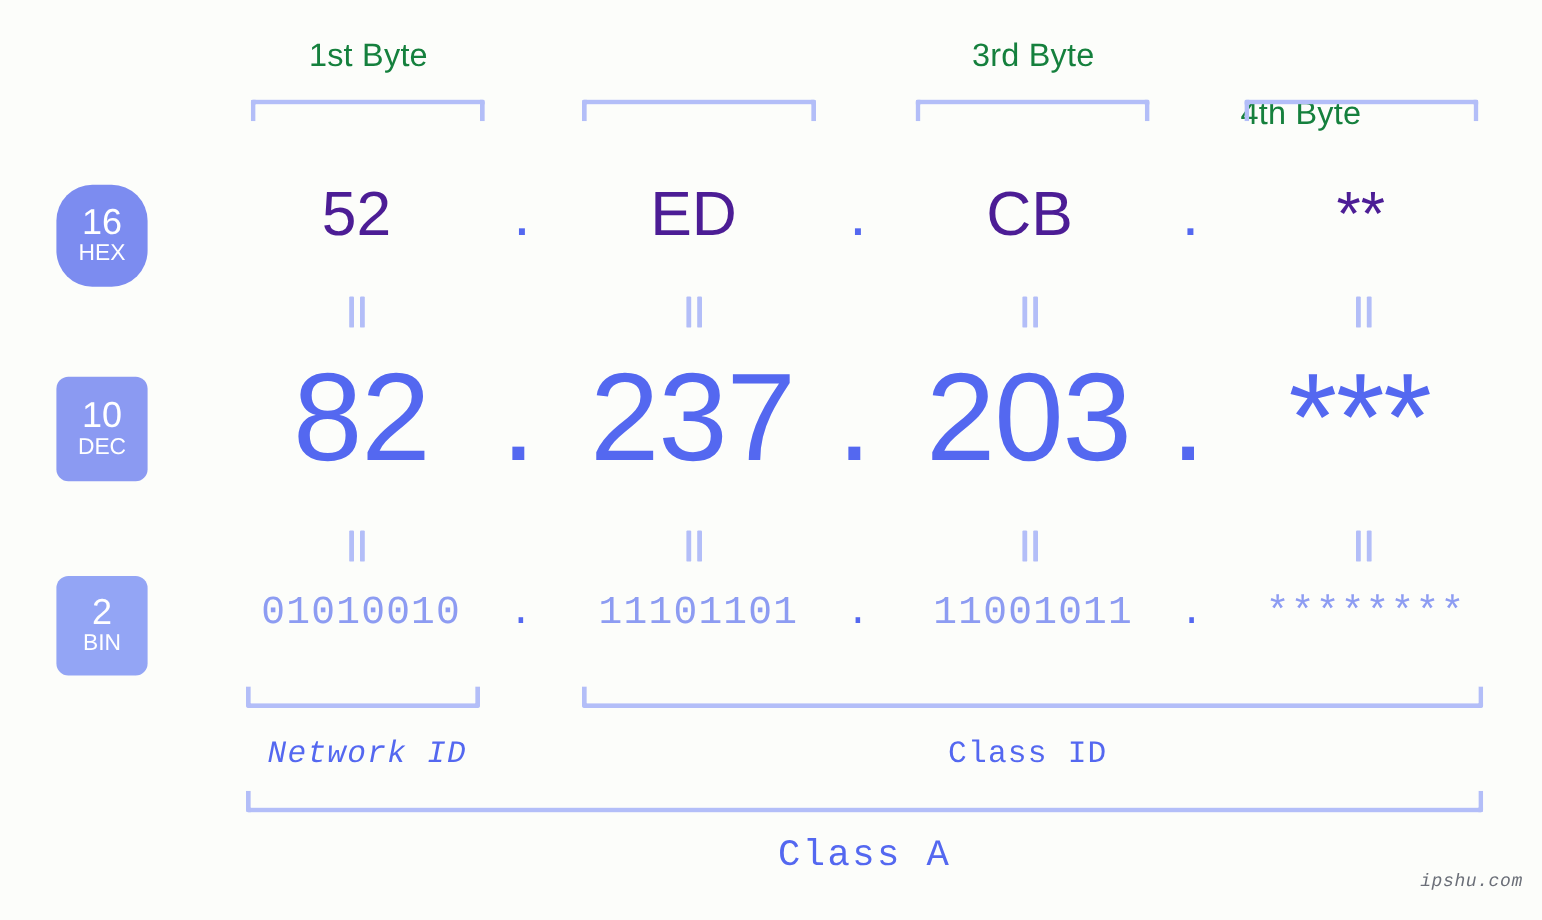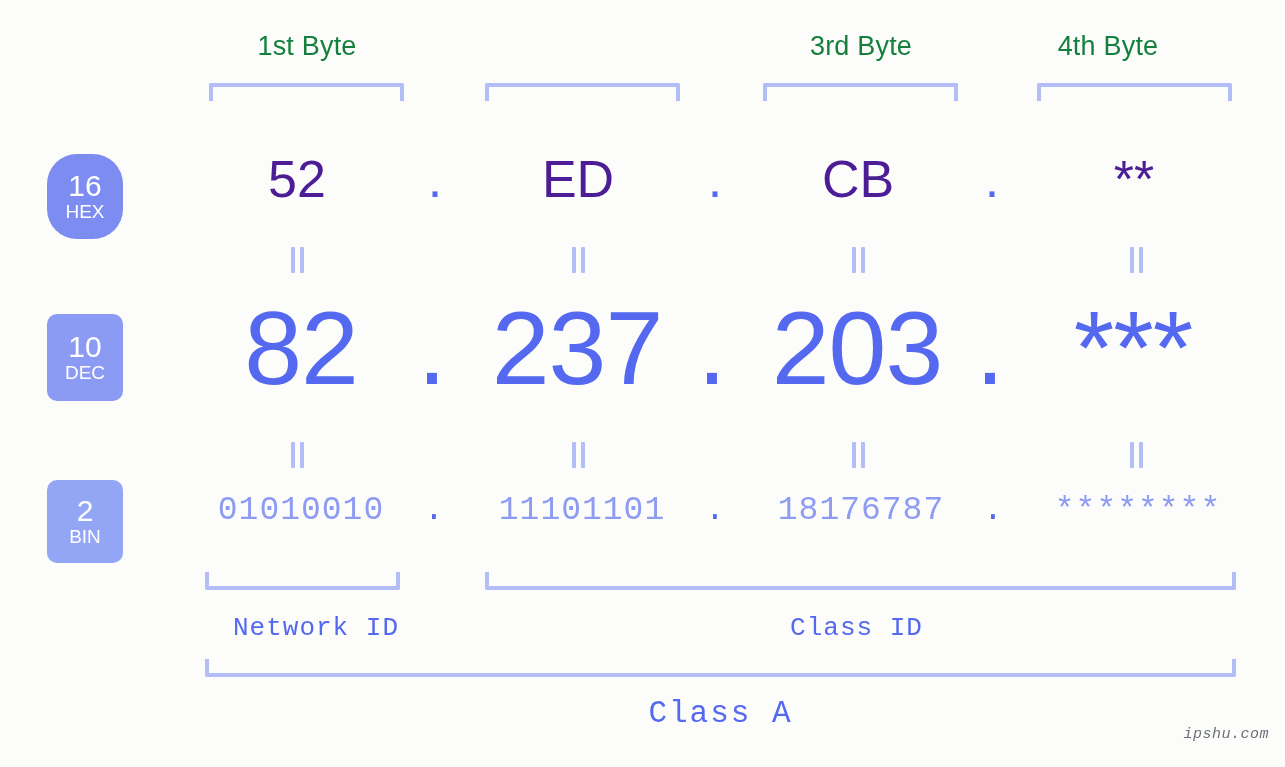--- a/index.html
+++ b/index.html
@@ -177,21 +177,21 @@
     font-style: italic;
   }
 </style>
 </head>
 <body>
 
 <div class="stage">
 
   <div class="byte-label" style="left:209px; width:196px;">1st Byte</div>
   <div class="byte-label" style="left:763px; width:196px;">3rd Byte</div>
-  <div class="byte-label" style="left:1010px; width:196px;">4th Byte</div>
+  <div class="byte-label" style="left:986px; width:196px;margin-top:48px;">4th Byte</div>
 
   <div class="bracket bracket-down" style="left:209px; top:83px; width:187px;"></div>
   <div class="bracket bracket-down" style="left:485px; top:83px; width:187px;"></div>
   <div class="bracket bracket-down" style="left:763px; top:83px; width:187px;"></div>
   <div class="bracket bracket-down" style="left:1037px; top:83px; width:187px;"></div>
 
   <div class="badge" style="top:154px; height:85px; background:#7c8cf0;border-radius:30px;">
     <div class="num">16</div>
     <div class="nm">HEX</div>
   </div>
@@ -256,29 +256,29 @@
   <div class="eq" style="left:1127px; top:442px;">
       <span></span>
       <span></span>
     </div>
 
   <div class="bin-row">
     <div class="cell" style="left:203px; width:196px;">01010010</div>
     <div class="dot" style="left:404px; width:60px;">.</div>
     <div class="cell" style="left:484px; width:196px;">11101101</div>
     <div class="dot" style="left:685px; width:60px;">.</div>
-    <div class="cell" style="left:763px; width:196px;">18176787</div>
+    <div class="cell" style="left:763px; width:196px;">11001011</div>
     <div class="dot" style="left:963px; width:60px;">.</div>
     <div class="cell" style="left:1040px; width:196px;">********</div>
   </div>
 
   <div class="bracket bracket-up" style="left:205px; top:572px; width:187px;"></div>
   <div class="bracket bracket-up" style="left:485px; top:572px; width:743px;"></div>
 
-  <div class="sec-label" style="left:218px; top:613px; width:196px;">Network ID</div>
+  <div class="sec-label" style="left:208px; top:613px; width:196px;font-style:italic;">Network ID</div>
   <div class="sec-label" style="left:485px; top:613px; width:743px;">Class ID</div>
 
   <div class="bracket bracket-up" style="left:205px; top:659px; width:1023px;"></div>
   <div class="class-label" style="left:205px; top:696px; width:1031px;">Class A</div>
 
   <div class="watermark">ipshu.com</div>
 
 </div>
 
 </body></html>

